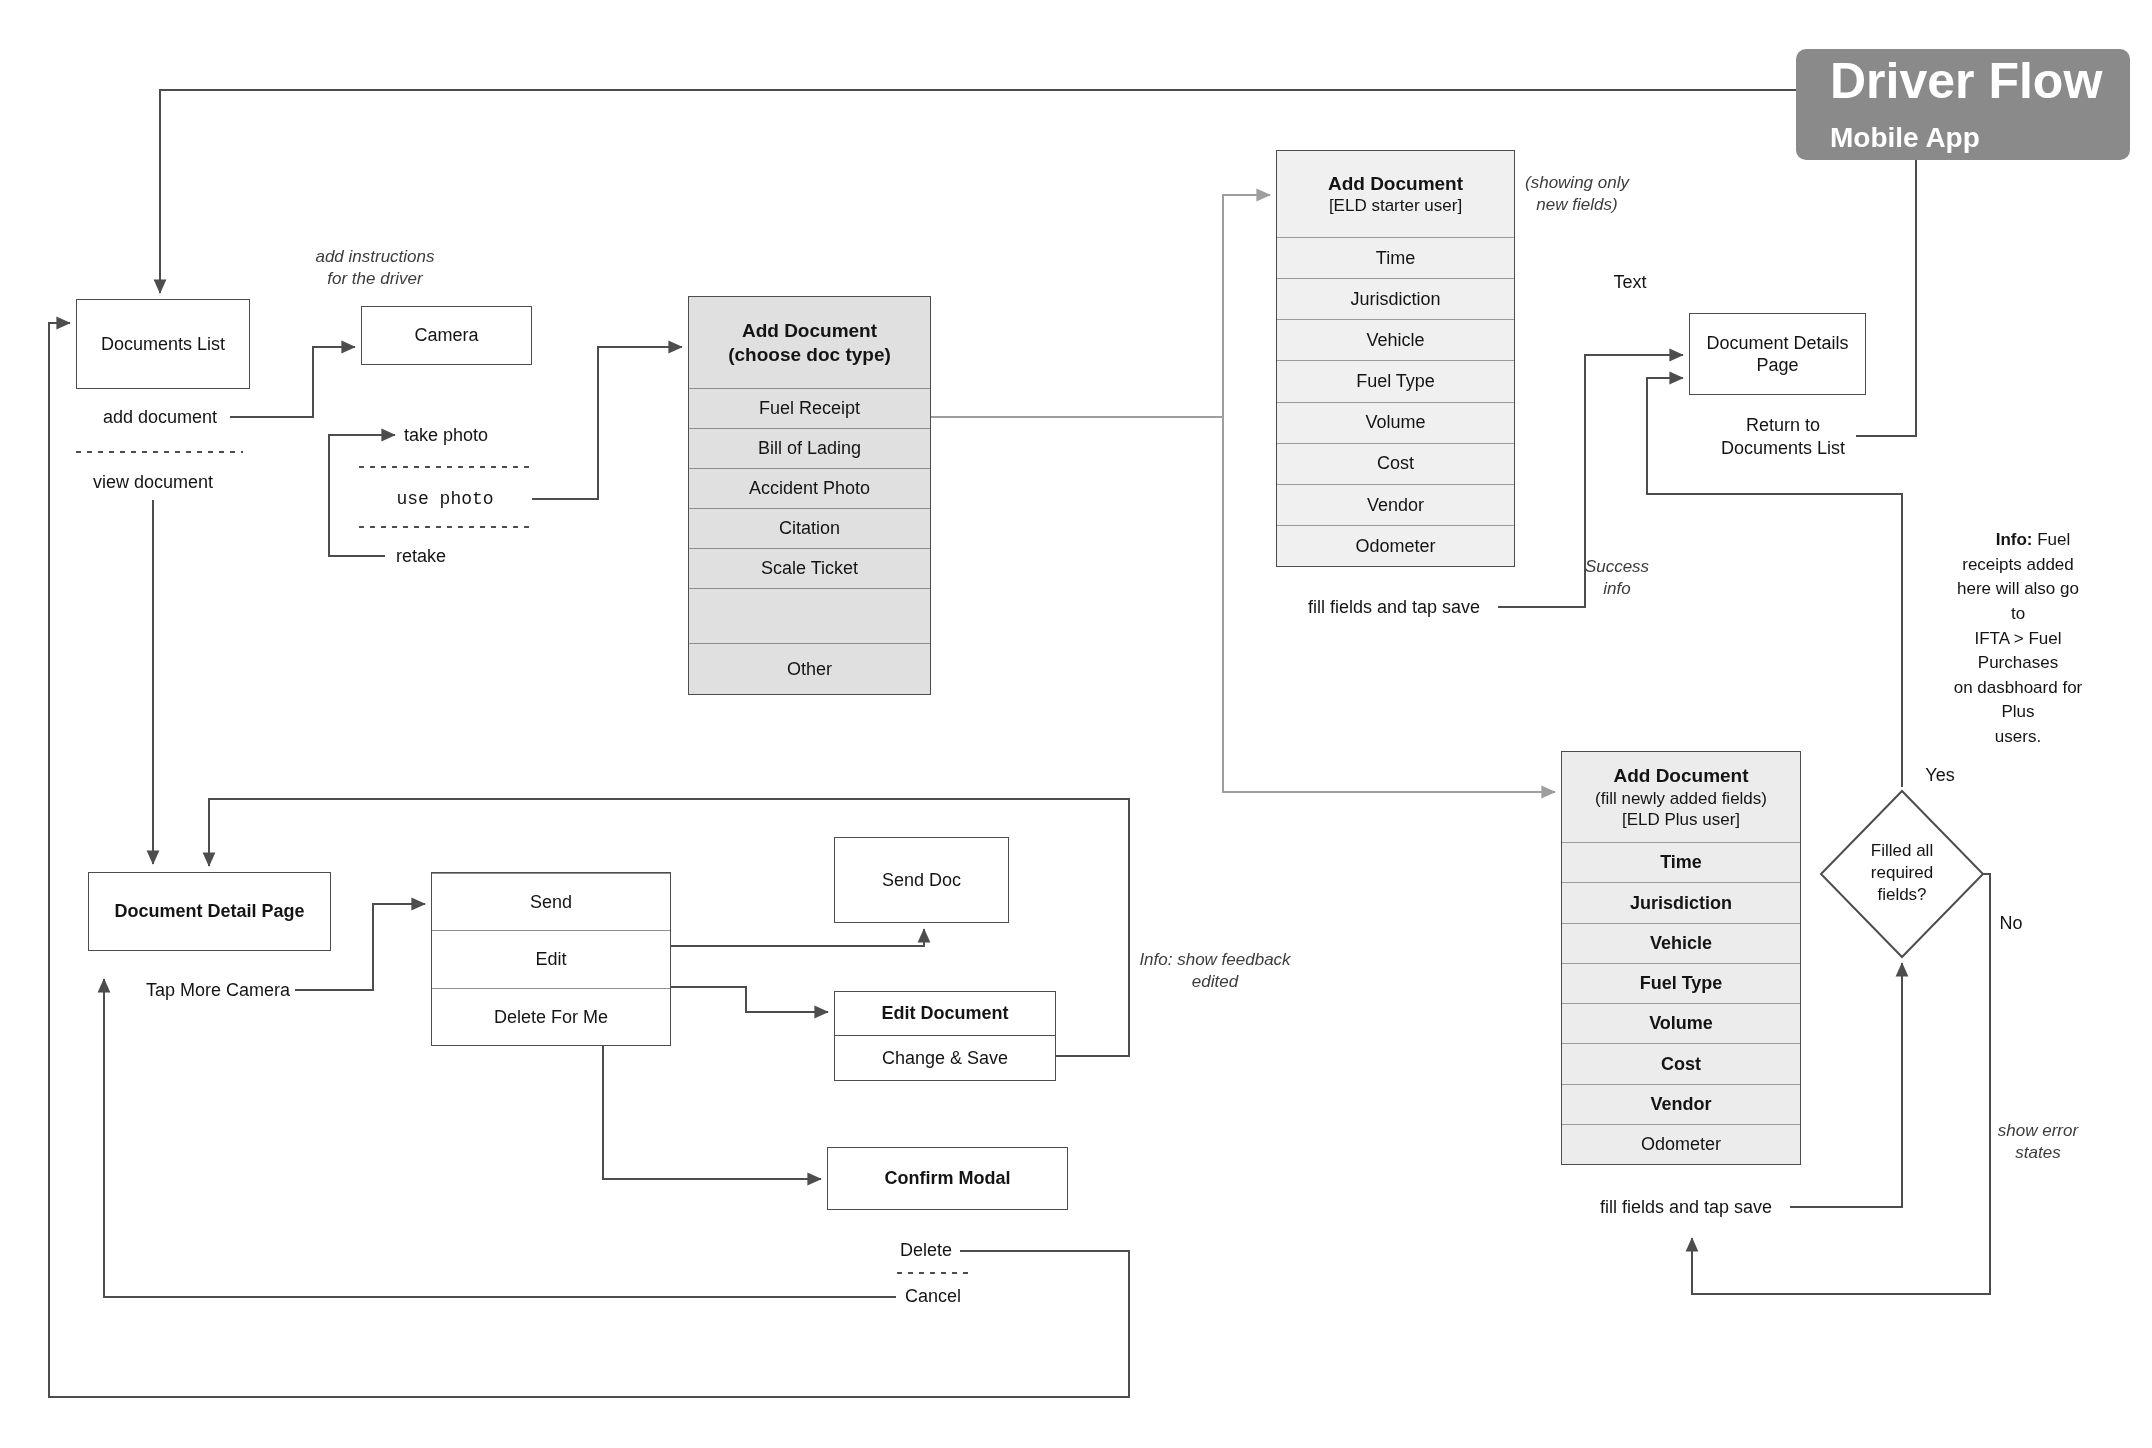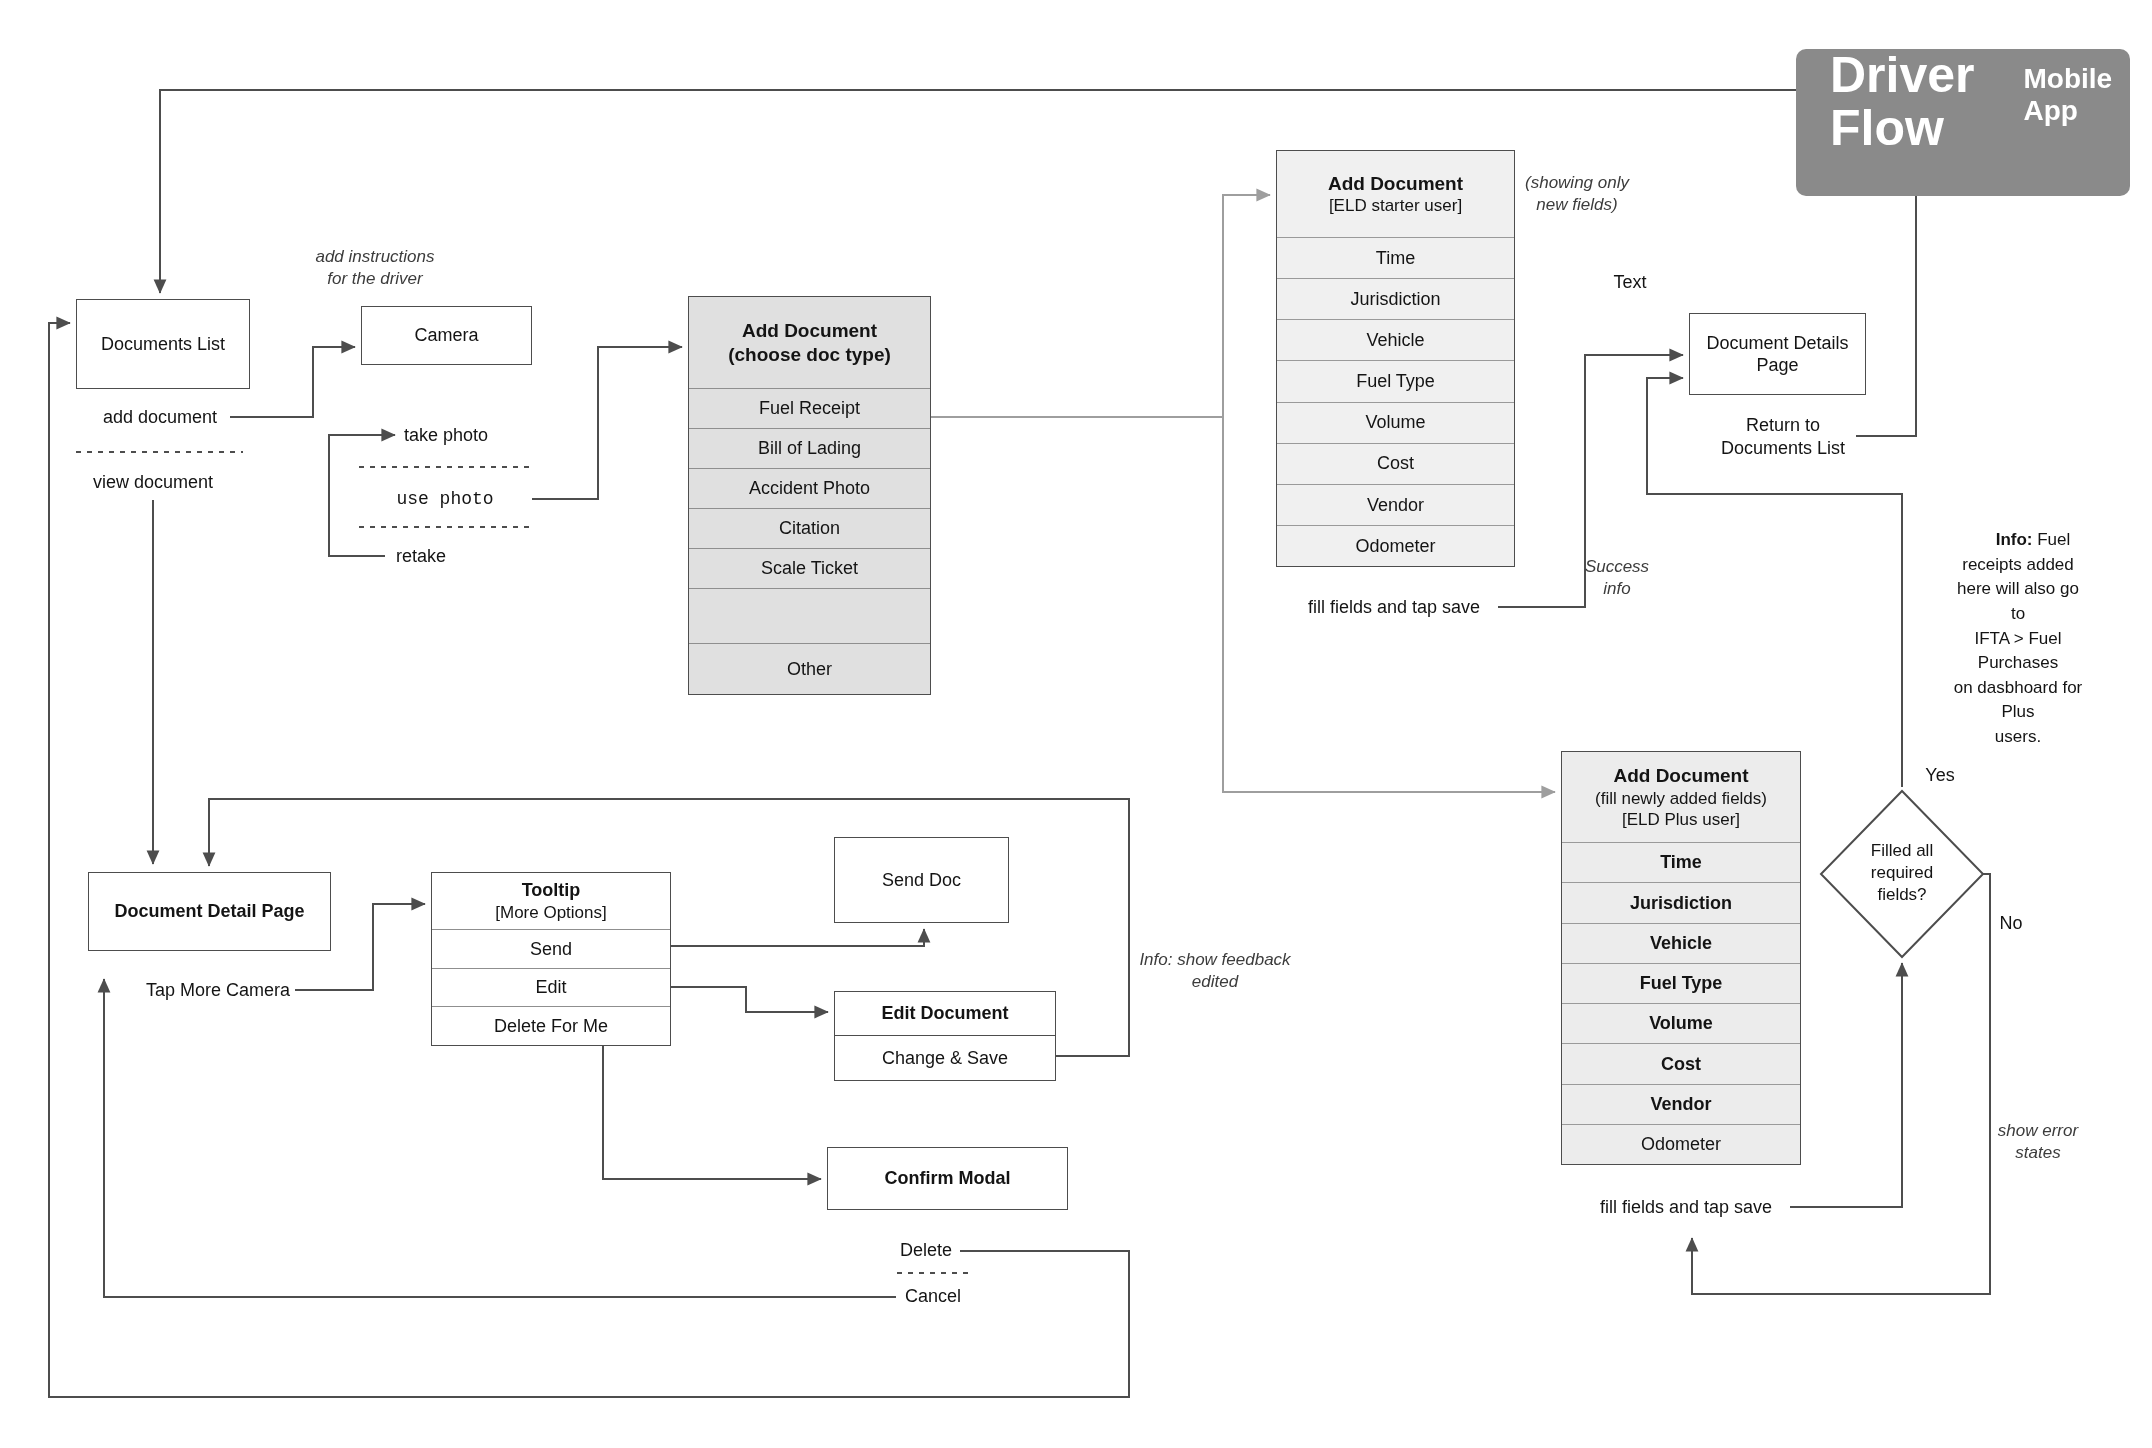--- a/index.html
+++ b/index.html
@@ -77,23 +77,23 @@
   #lbl-yes            { left:1940px; top:764px; }
   #lbl-no             { left:2011px; top:912px; }
   #lbl-show-error     { left:2038px; top:1120px; }
   #lbl-fill-fields-2  { left:1686px; top:1196px; }
   #lbl-tap-more       { left:218px;  top:979px; }
   #lbl-info-feedback  { left:1215px; top:949px; }
   #lbl-delete         { left:926px;  top:1239px; }
   #lbl-cancel         { left:933px;  top:1285px; }
 
   
-  #title-card { position:absolute; z-index:3; left:1796px; top:49px; width:334px; height:147px;
+  #title-card { position:absolute; z-index:3; left:1796px; top:49px; width:334px; height:111px;
                 background:#8a8a8a; border-radius:10px; color:#ffffff;
-                display:flex; flex-direction:row; justify-content:center; padding-left:34px; }
+                display:flex; flex-direction:column; justify-content:center; padding-left:34px; }
   .tc-title    { font-size:50px; font-weight:bold; line-height:1.05; }
   .tc-subtitle { font-size:28px; font-weight:bold; margin-top:14px; }
 
   path.edge { fill:none; stroke:#4d4d4d; stroke-width:2; }
   path.edge-gray { fill:none; stroke:#9e9e9e; stroke-width:2; }
   path.dashed { fill:none; stroke:#4d4d4d; stroke-width:2; stroke-dasharray:5 6; }
 </style>
 </head>
 <body>
 
@@ -203,24 +203,20 @@
     <div class="f-row">Odometer</div>
   </div>
 
   <div id="diamond-label">Filled all
 required
 fields?</div>
 
   <div class="node" id="detail-box">Document Detail Page</div>
 
   <div class="node stack" id="tooltip-box">
-    <div class="hdr tooltip-hdr">
-      <div class="tooltip-title">Tooltip</div>
-      <div class="tooltip-sub">[More Options]</div>
-    </div>
     <div class="t-row">Send</div>
     <div class="t-row">Edit</div>
     <div class="t-row">Delete For Me</div>
   </div>
 
   <div class="node" id="send-doc">Send Doc</div>
 
   <div class="node stack" id="edit-doc">
     <div class="edit-hdr">Edit Document</div>
     <div class="edit-action">Change &amp; Save</div>

